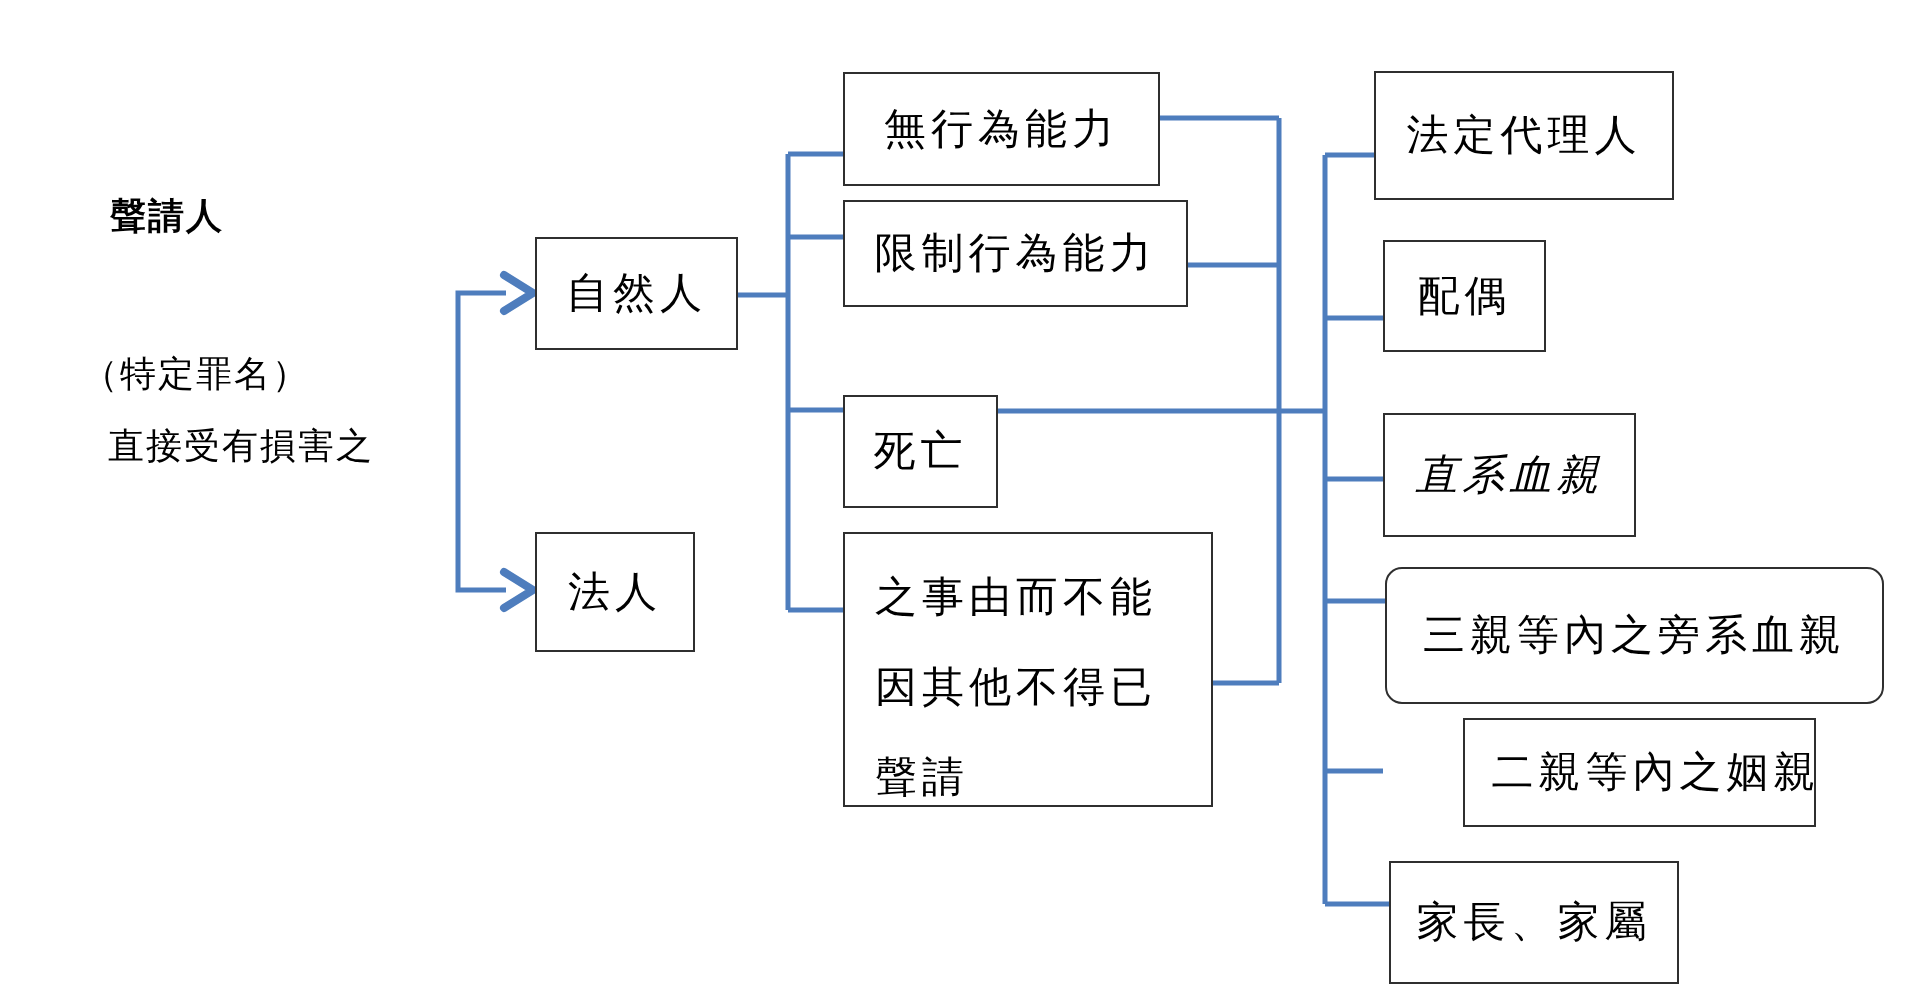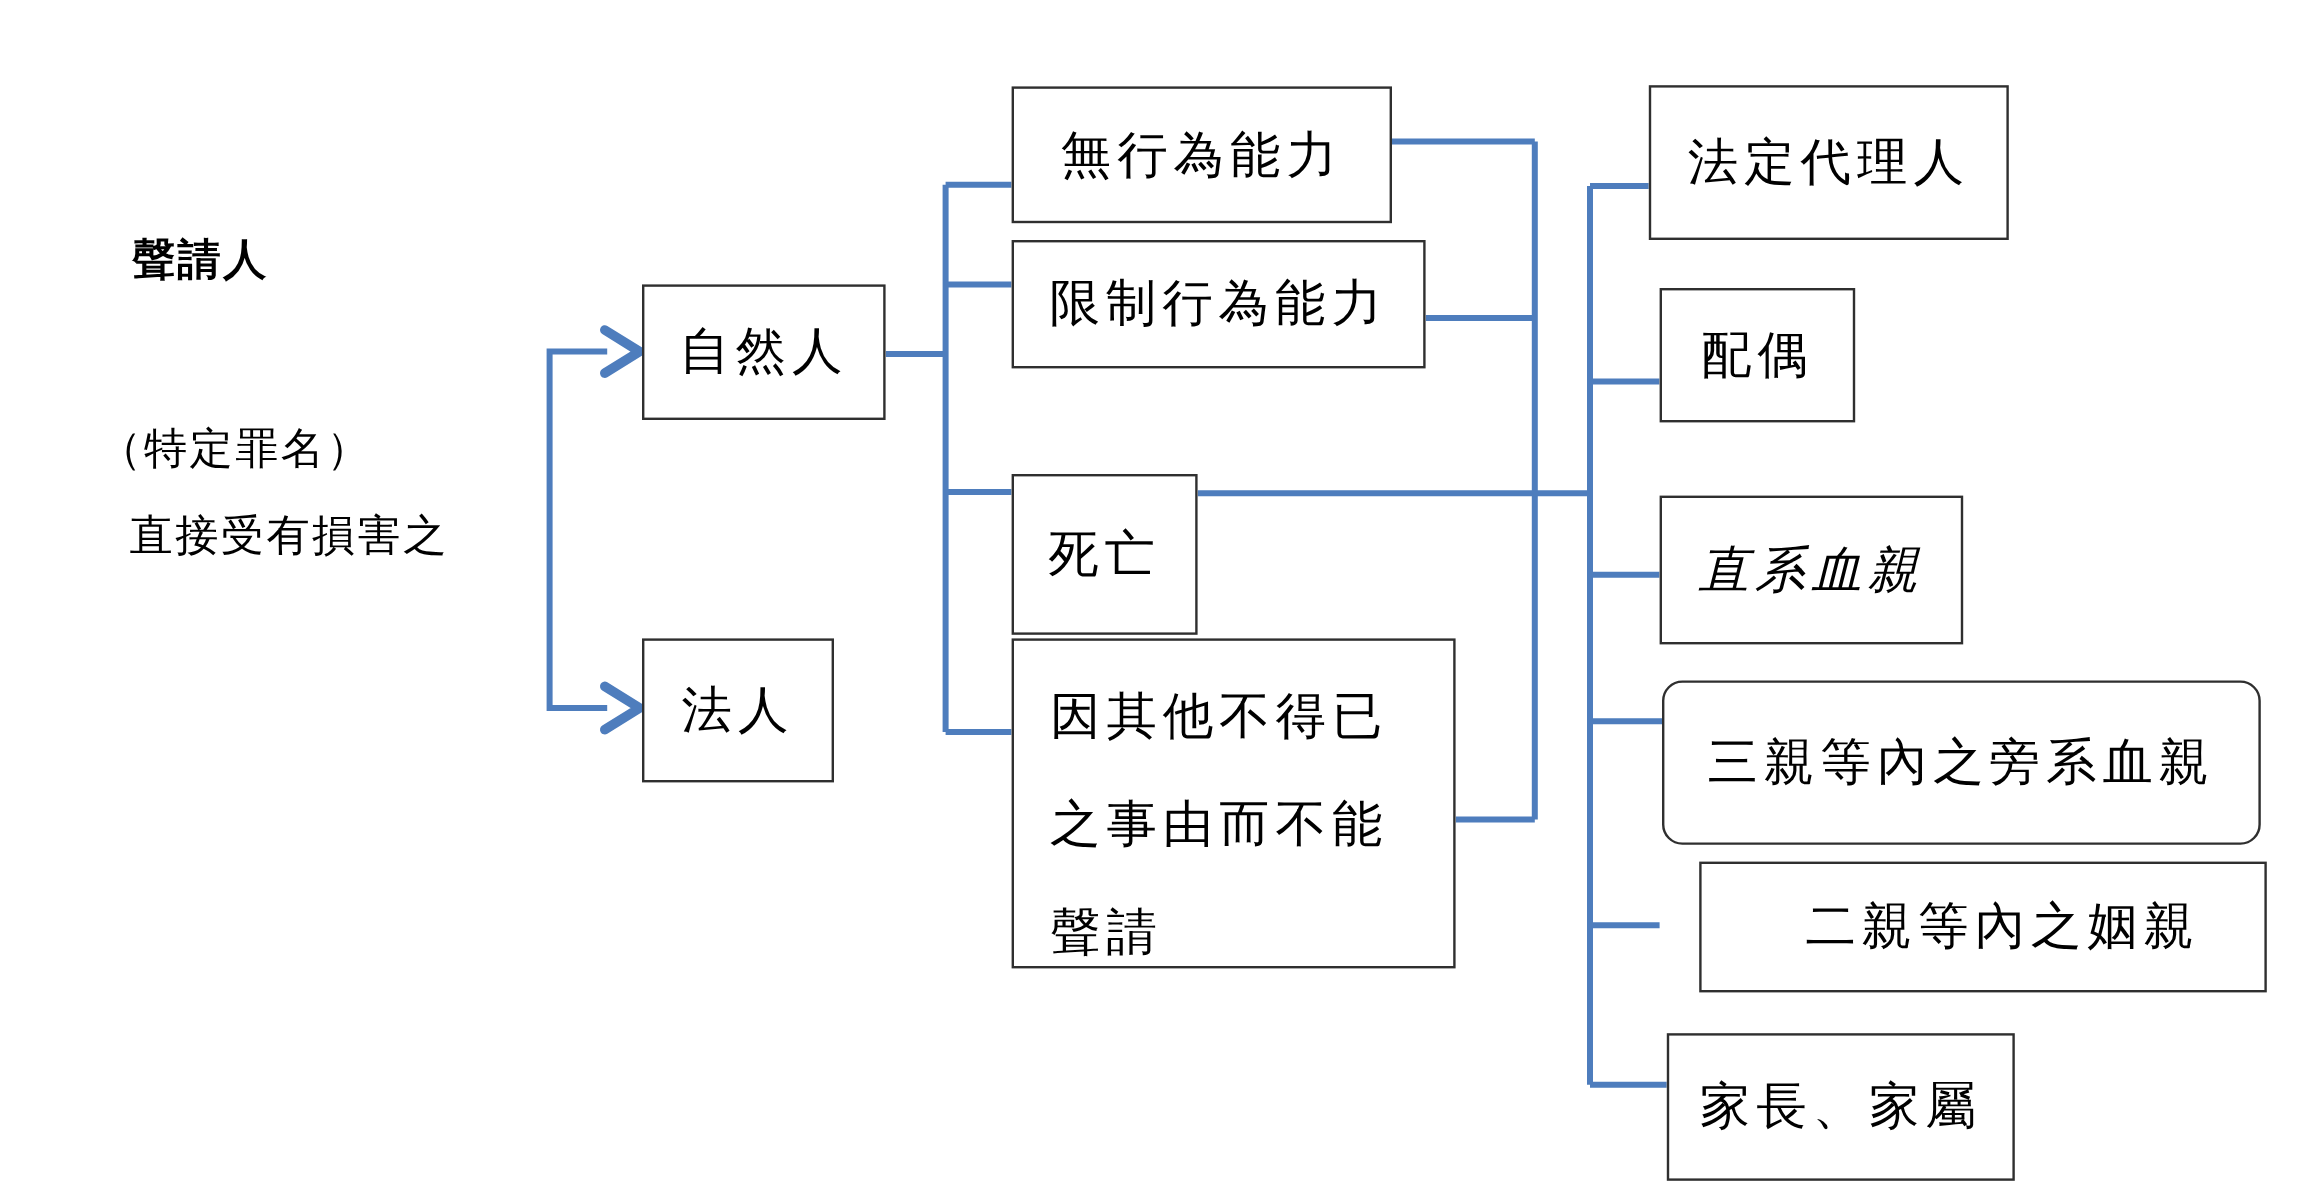--- a/index.html
+++ b/index.html
@@ -51,27 +51,27 @@
     letter-spacing:2px;
     white-space:nowrap;
   }
   .freetext.bold{font-weight:700;}
 
   
   #b-natural    {left:535px; top:237px; width:203px; height:113px;}
   #b-legal      {left:535px; top:532px; width:160px; height:120px;}
   #b-nocap      {left:843px; top:72px;  width:317px; height:114px;}
   #b-limited    {left:843px; top:200px; width:345px; height:107px;}
-  #b-death      {left:843px; top:395px; width:155px; height:134px;}
+  #b-death      {left:843px; top:395px; width:155px; height:113px;}
   #b-other      {left:843px; top:532px; width:370px; height:275px;}
   #b-rep        {left:1374px;top:71px;  width:300px; height:129px;}
   #b-spouse     {left:1383px;top:240px; width:163px; height:112px;}
   #b-lineal     {left:1383px;top:413px; width:253px; height:124px;font-style:italic;}
   #b-collateral {left:1385px;top:567px; width:499px; height:137px;border-radius:17px;}
-  #b-affinity   {left:1416px;top:718px; width:473px; height:109px;padding-left:33px;}
+  #b-affinity   {left:1463px;top:718px; width:353px; height:109px;padding-left:33px;}
   #b-household  {left:1389px;top:861px; width:290px; height:123px;}
 
   #t-title      {left:110px; top:192px;}
   #t-sub1       {left:82px;  top:350px;}
   #t-sub2       {left:108px; top:422px;}
 </style>
 </head>
 <body>
 
 <div id="canvas">
@@ -93,22 +93,22 @@
   <div class="freetext" id="t-sub1">（特定罪名）</div>
   <div class="freetext" id="t-sub2">直接受有損害之</div>
 
   <div class="box" id="b-natural">自然人</div>
   <div class="box" id="b-legal">法人</div>
 
   <div class="box" id="b-nocap">無行為能力</div>
   <div class="box" id="b-limited">限制行為能力</div>
   <div class="box" id="b-death">死亡</div>
   <div class="box multiline" id="b-other">
+    <div class="tline">之事由而不能</div>
     <div class="tline">因其他不得已</div>
-    <div class="tline">之事由而不能</div>
     <div class="tline">聲請</div>
   </div>
 
   <div class="box" id="b-rep">法定代理人</div>
   <div class="box" id="b-spouse">配偶</div>
   <div class="box" id="b-lineal">直系血親</div>
   <div class="box" id="b-collateral">三親等內之旁系血親</div>
   <div class="box" id="b-affinity">二親等內之姻親</div>
   <div class="box" id="b-household">家長、家屬</div>
 

